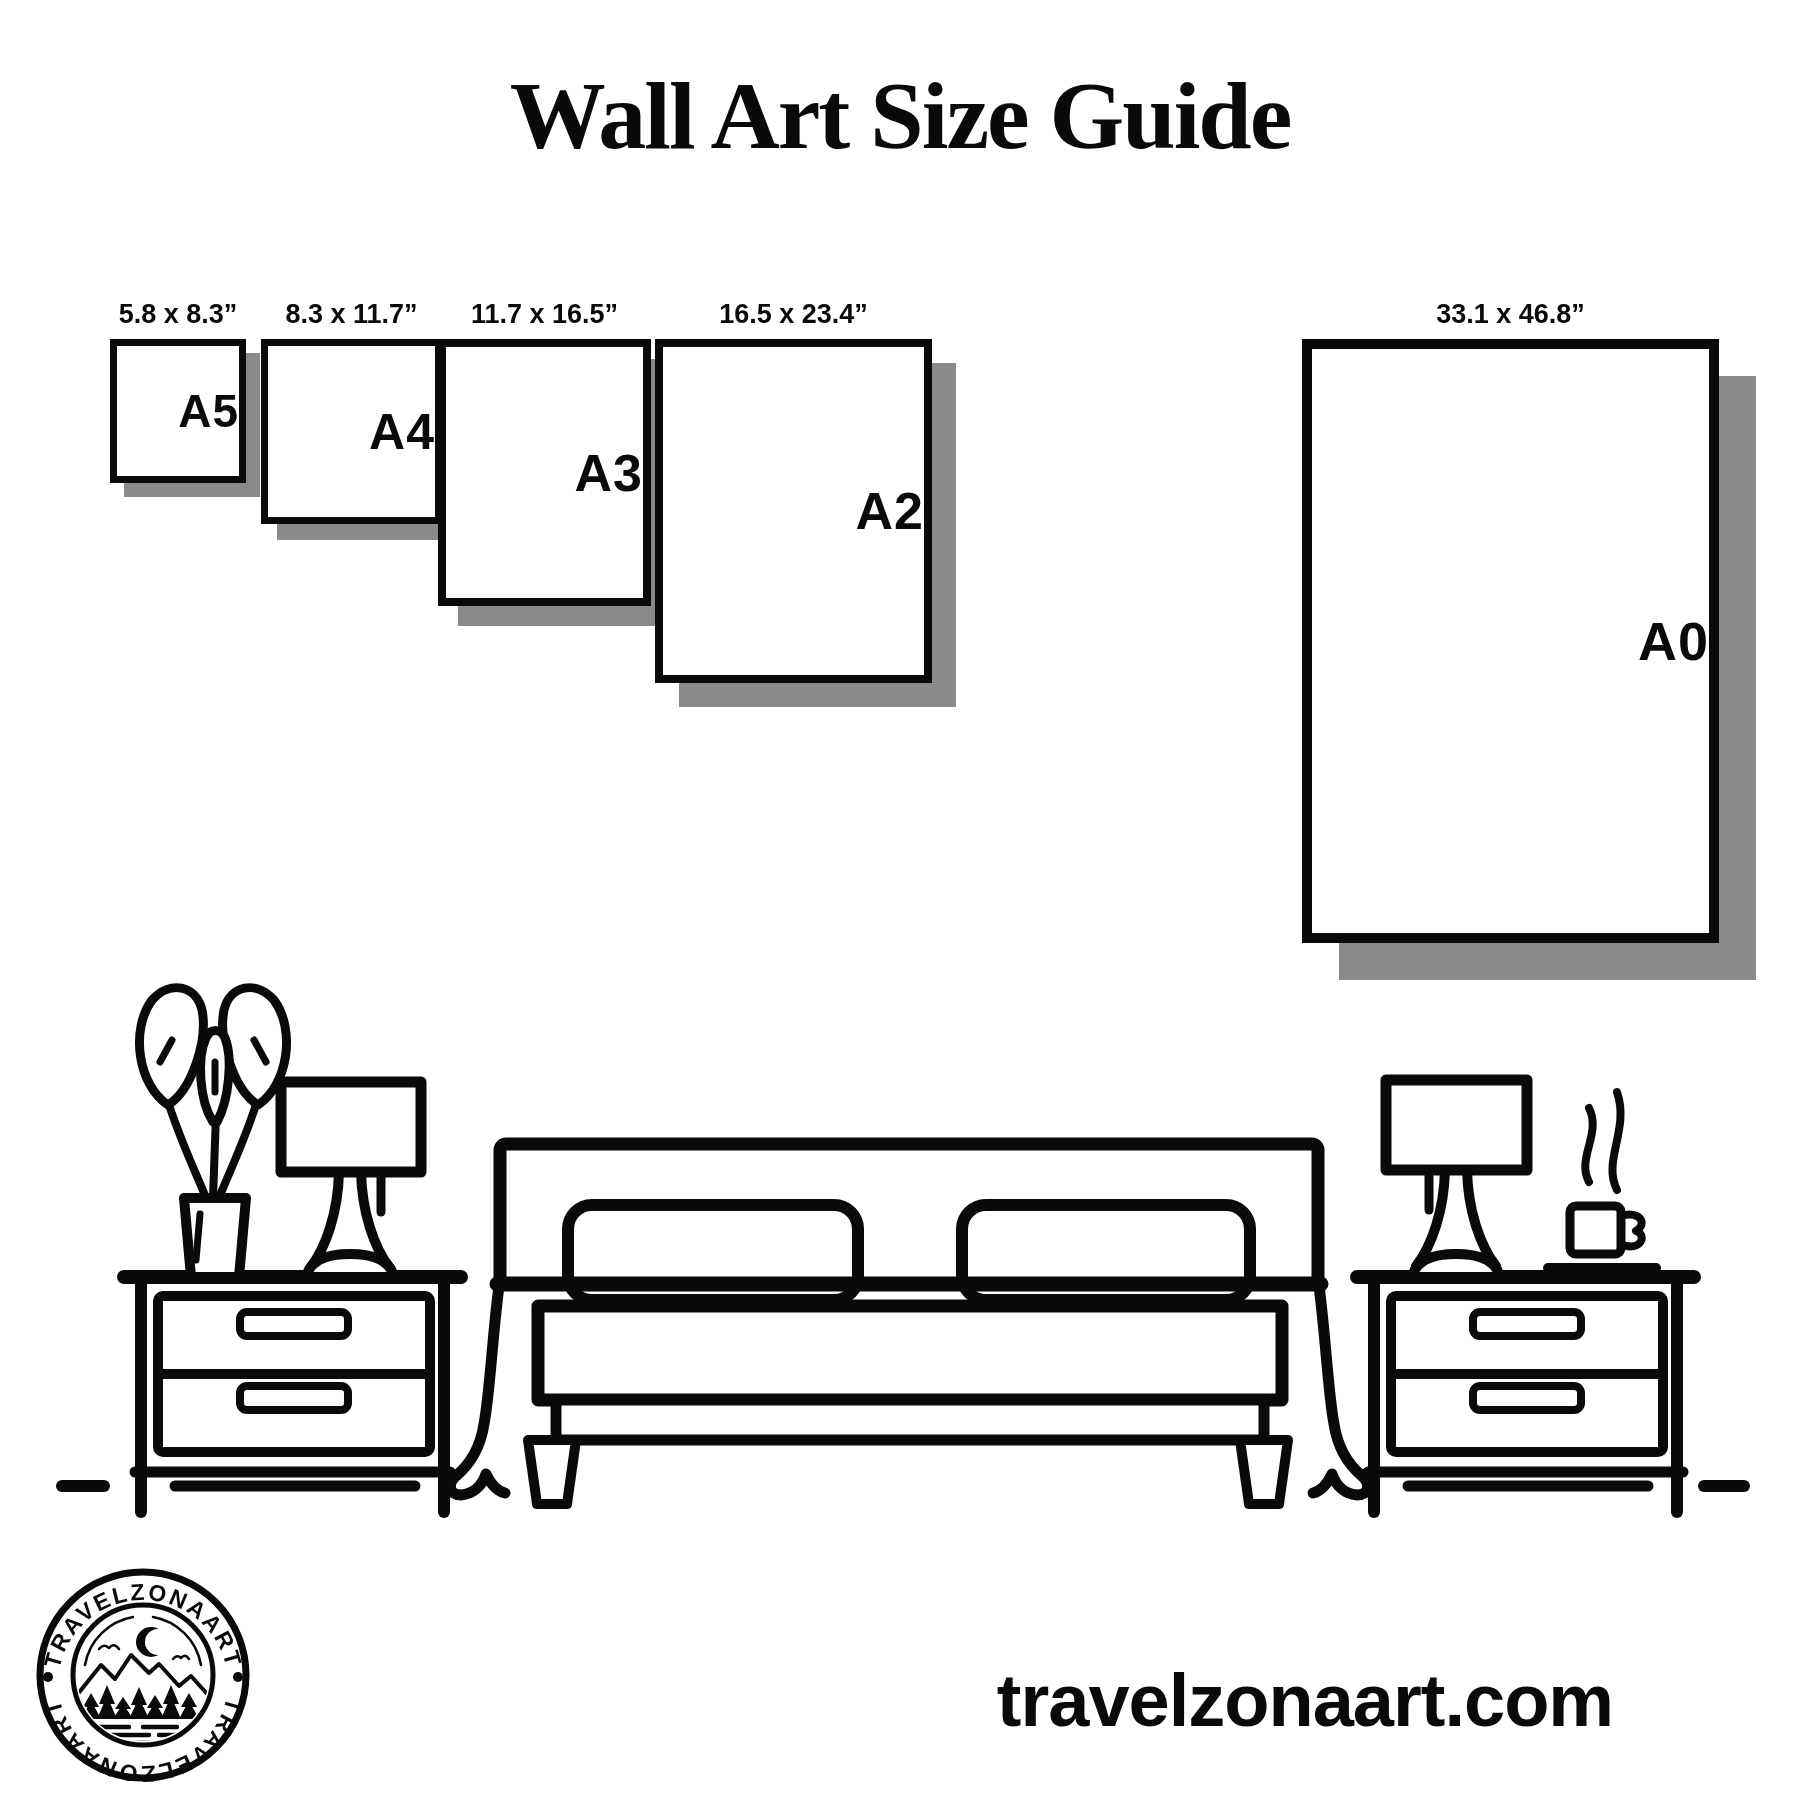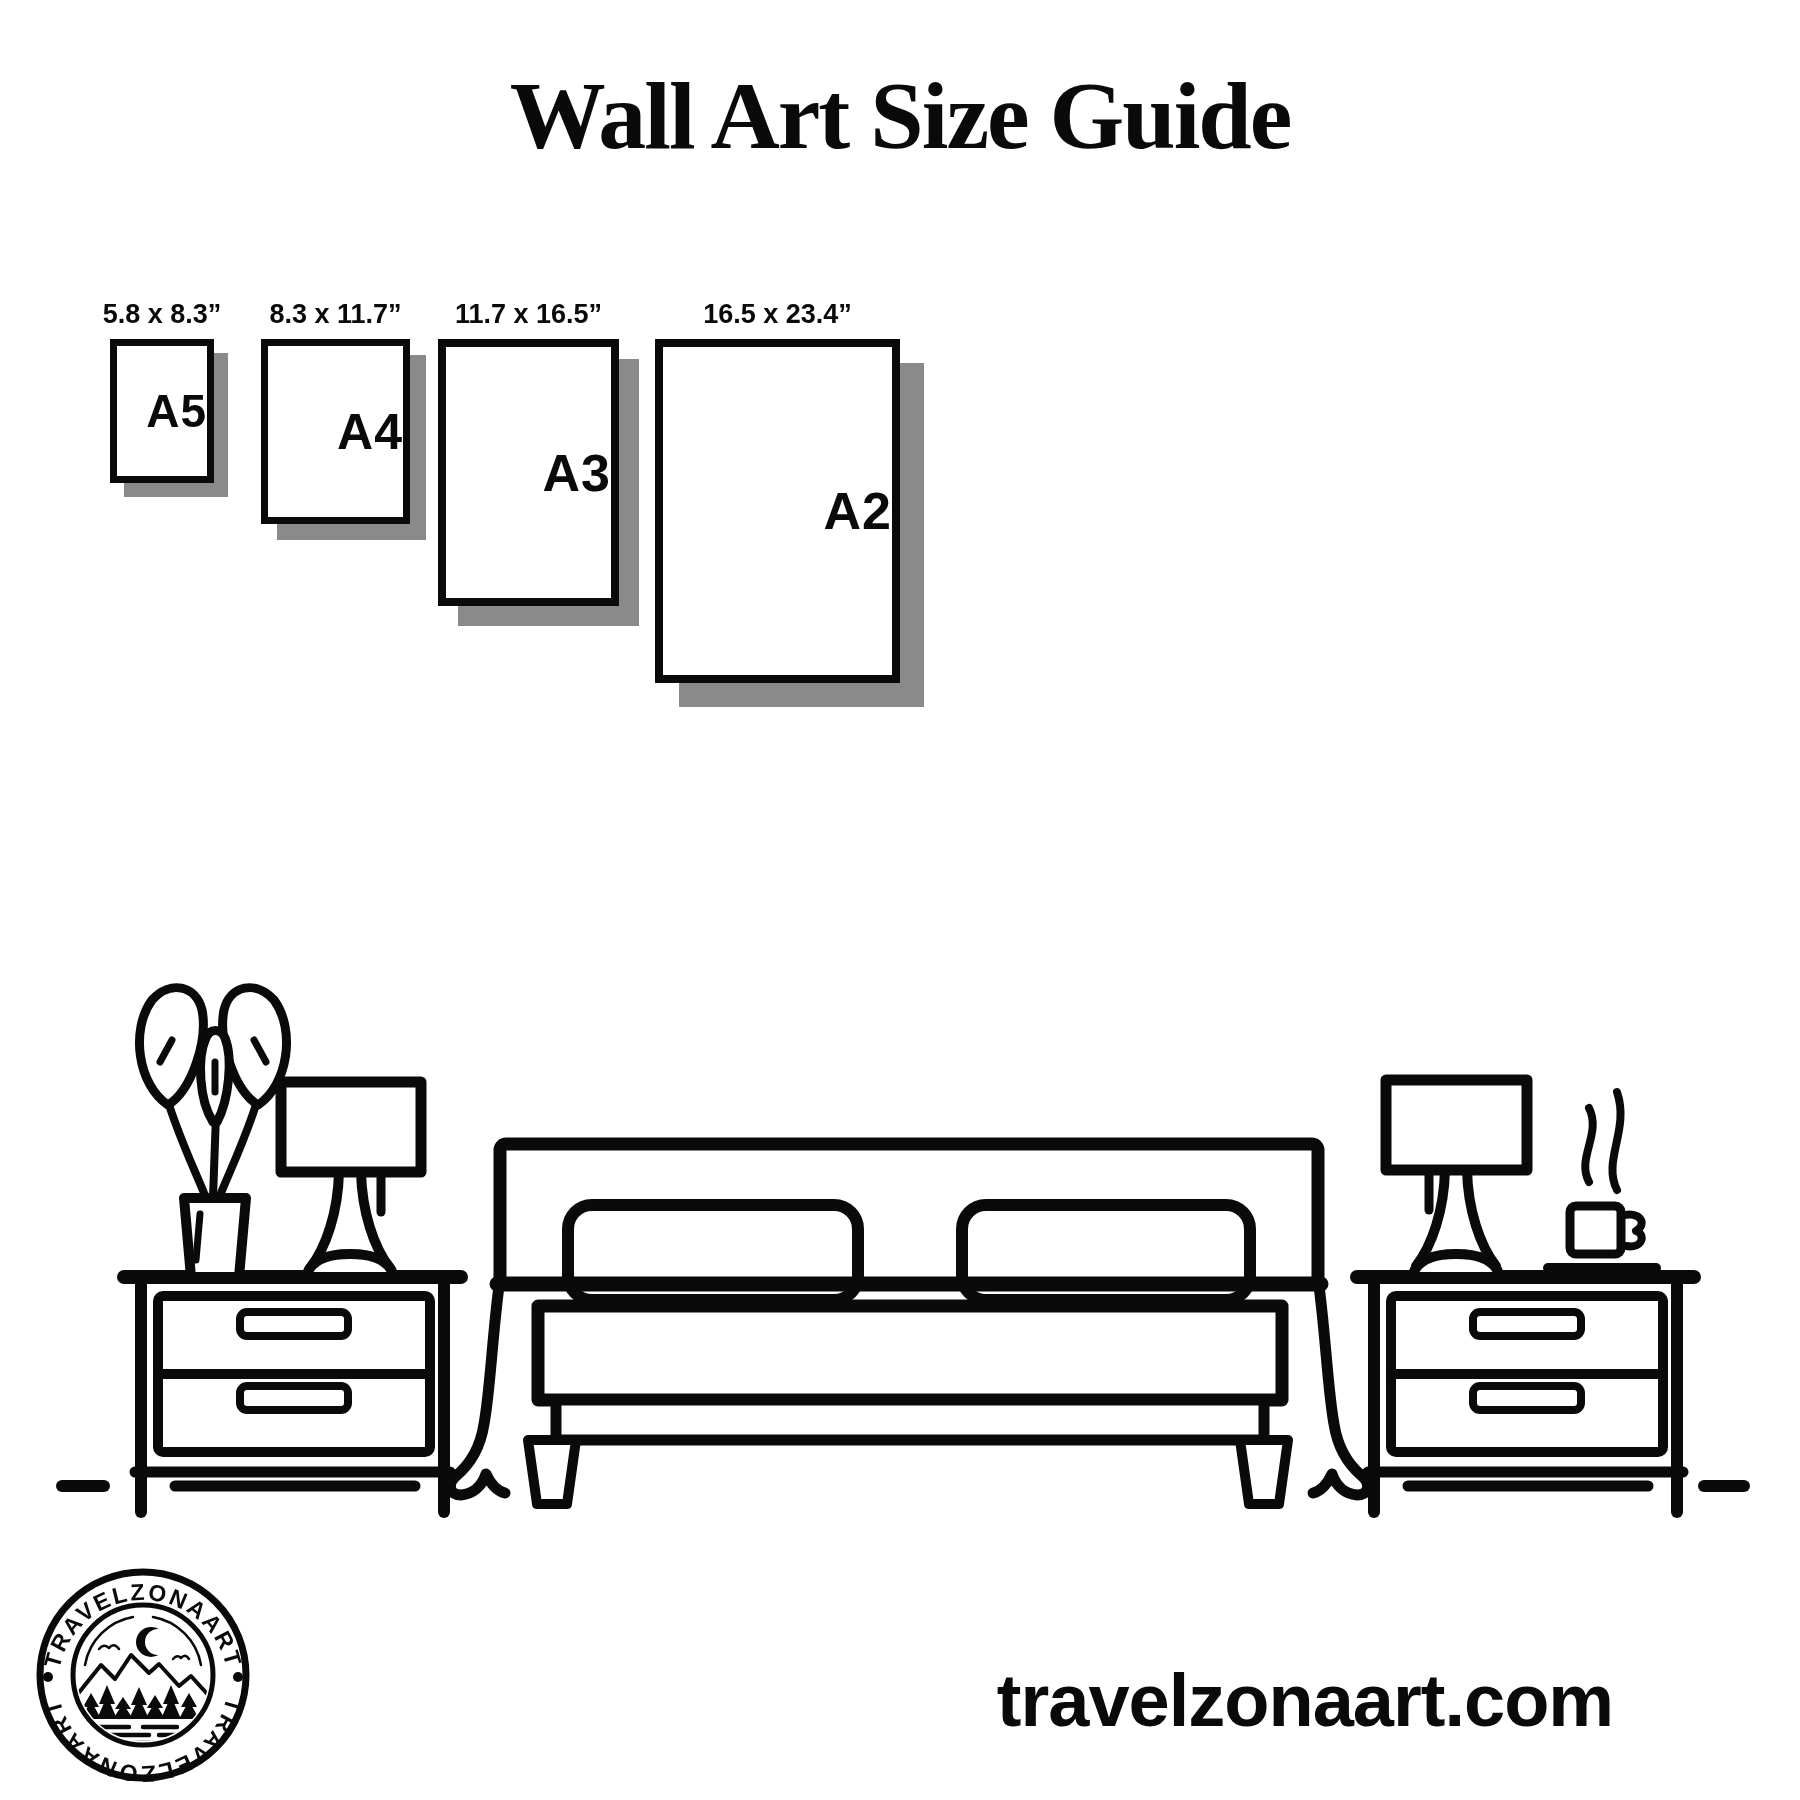--- a/index.html
+++ b/index.html
@@ -10,21 +10,21 @@
   }
   :root{
     --ink:#0a0a0a;
     --shadow:#8a8a8a;
     --bg:#ffffff;
   }
   .page-title{
     position:absolute;left:0;top:60px;width:1800px;text-align:center;
     font-size:96px;font-weight:800;letter-spacing:-2px;color:var(--ink);font-family:Liberation Serif, serif;
   }
-  .frame-unit{position:absolute;left:var(--x);top:var(--y);width:var(--w);height:var(--h);}
+  .frame-unit{position:absolute;left:var(--x);top:var(--y);width:var(--w);height:var(--h);padding-left:32px;}
   .dim-label{
     position:absolute;bottom:calc(100% + 9px);left:50%;transform:translateX(-50%);
     width:340px;text-align:center;font-size:27px;font-weight:700;letter-spacing:0px;
     white-space:nowrap;color:var(--ink);
   }
   .frame{
     position:absolute;inset:0;background:#fff;
     border:var(--bw) solid var(--ink);
     box-shadow:var(--off) var(--off) 0 0 var(--shadow);
     display:flex;align-items:center;justify-content:flex-end;
@@ -66,20 +66,26 @@
   </div>
 
   <div class="frame-unit" style="--x:655px;--y:339px;--w:245px;--h:344px;--off:24px;--bw:8px;--fs:52px">
     <div class="dim-label">16.5 x 23.4”</div>
     <div class="frame">
       <span class="frame-letter">A2</span>
     </div>
   </div>
 
 
+  <div class="frame-unit" style="--x:1302px;--y:339px;--w:385px;--h:604px;--off:37px;--bw:10px;--fs:54px">
+    <div class="dim-label">33.1 x 46.8”</div>
+    <div class="frame">
+      <span class="frame-letter">A0</span>
+    </div>
+  </div>
 
   <svg class="scene-svg" width="1800" height="600" viewBox="0 940 1800 600" fill="none" stroke="#0a0a0a" stroke-linecap="round" stroke-linejoin="round">
 
     <g>
       <line x1="62" y1="1486" x2="104" y2="1486" stroke-width="12"></line>
       <line x1="1704" y1="1486" x2="1744" y2="1486" stroke-width="12"></line>
     </g>
 
     <g>
       <line x1="124" y1="1277" x2="461" y2="1277" stroke-width="14"></line>

